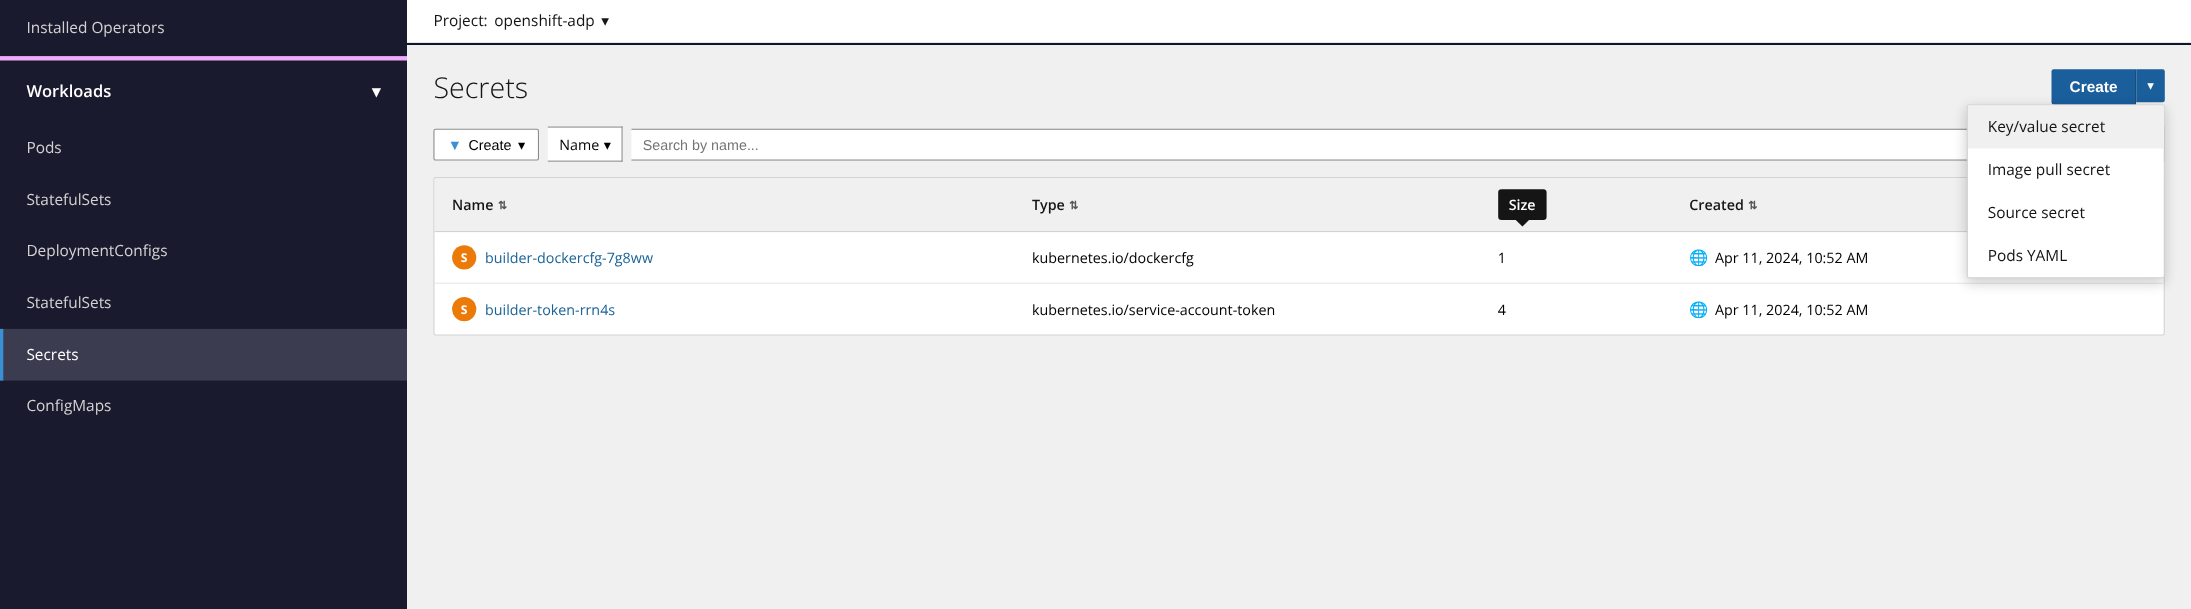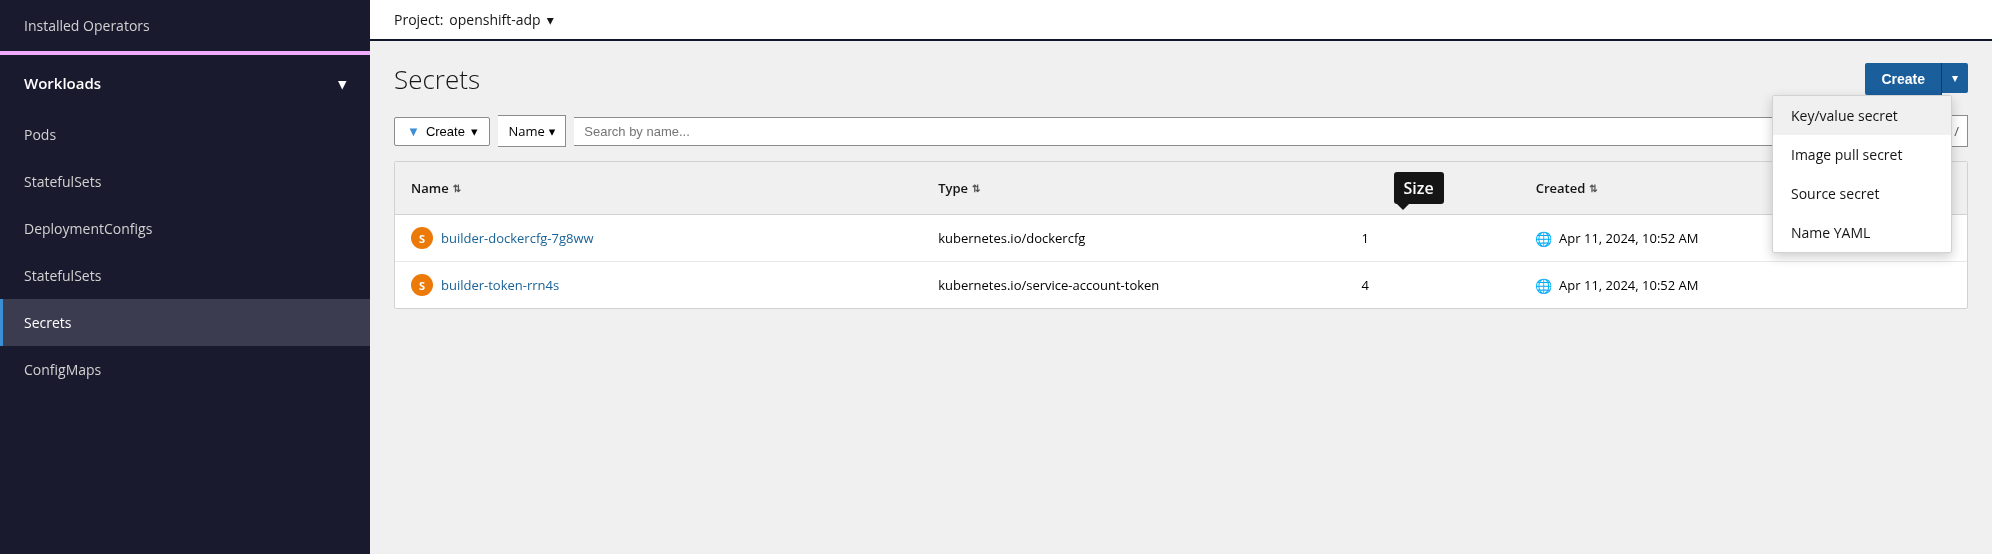--- a/index.html
+++ b/index.html
@@ -114,21 +114,21 @@
       padding: 8px 10px;
       font-size: 12px;
       cursor: pointer;
       border-radius: 0 2px 2px 0;
     }
 
     
     .dropdown-menu {
       position: absolute;
       top: 100%;
-      right: 16px;
+      right: 0;
       background: #fff;
       border: 1px solid #d2d2d2;
       border-radius: 2px;
       box-shadow: 0 4px 12px rgba(0,0,0,0.2);
       z-index: 100;
       min-width: 180px;
     }
     .dropdown-item {
       padding: 10px 18px;
       cursor: pointer;
@@ -248,24 +248,23 @@
     
     .size-tooltip-container {
       position: relative;
       display: inline-block;
     }
     .size-tooltip {
       background: #151515;
       color: #fff;
       padding: 5px 10px;
       border-radius: 3px;
-      font-size: 16px;
+      font-size: 13px;
       font-weight: 600;
       white-space: nowrap;
-      margin-left: 32px;
     }
     .size-tooltip::after {
       content: '';
       position: absolute;
       bottom: -6px;
       left: 50%;
       transform: translateX(-50%);
       border: 6px solid transparent;
       border-top-color: #151515;
       border-bottom: none;
@@ -310,21 +309,21 @@
       <h1 class="page-title">Secrets</h1>
 
       <div class="create-btn-group">
         <button class="create-btn">Create</button>
         <button class="create-btn-arrow">▾</button>
 
         <div class="dropdown-menu">
           <div class="dropdown-item highlighted">Key/value secret</div>
           <div class="dropdown-item">Image pull secret</div>
           <div class="dropdown-item">Source secret</div>
-          <div class="dropdown-item">Name YAML</div>
+          <div class="dropdown-item">Pods YAML</div>
         </div>
       </div>
     </div>
 
     <div class="toolbar">
       <button class="filter-btn">
         <span class="filter-icon">▼</span>
         <span>Create</span>
         <span>▾</span>
       </button>

